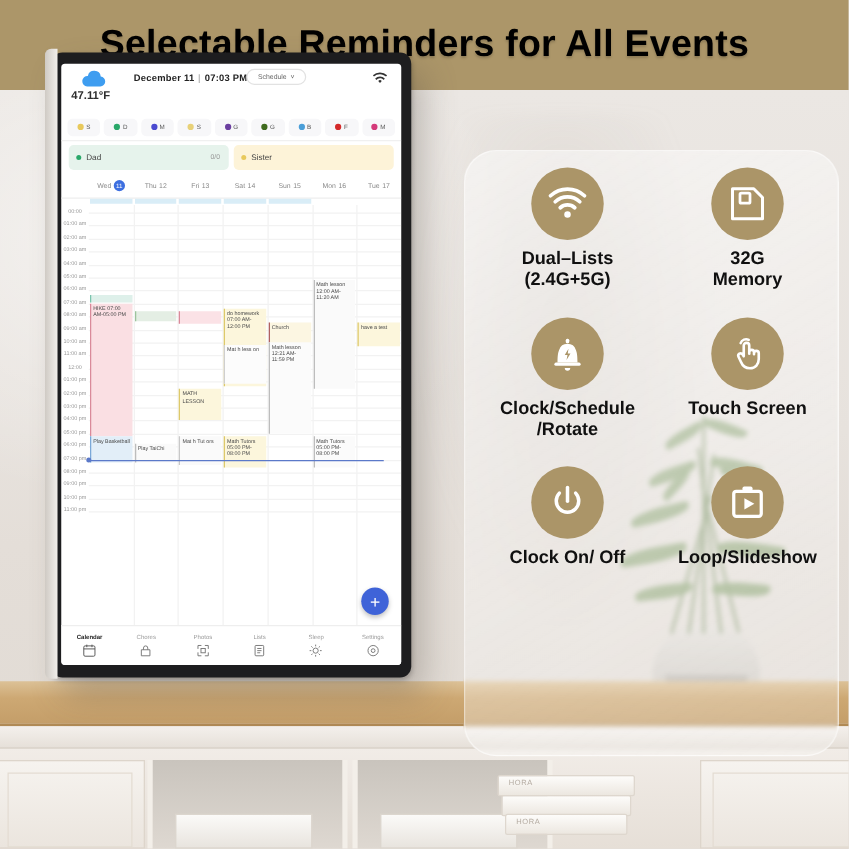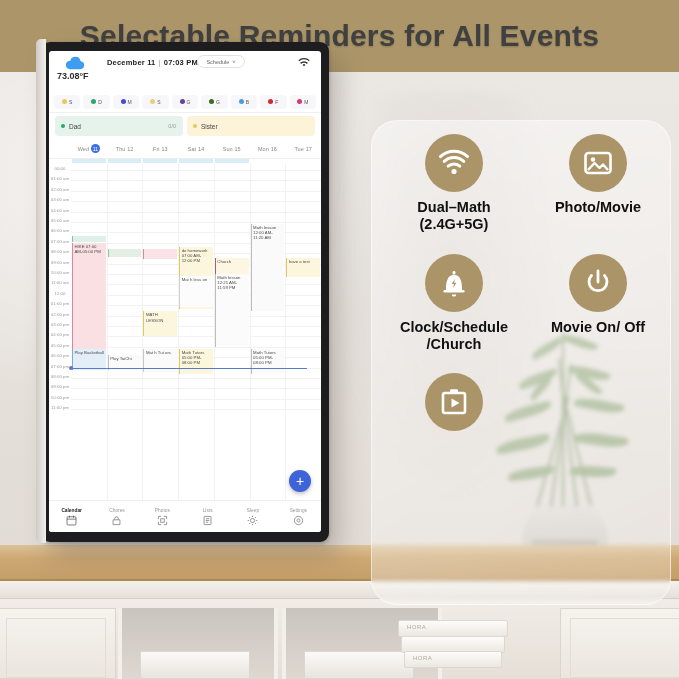--- a/index.html
+++ b/index.html
@@ -10,21 +10,21 @@
     position:relative;
   }
 
   
   .banner{
     position:absolute; left:0; top:0; width:679px; height:72px;
     background:#ac9669;
     display:flex; align-items:center; justify-content:center;
   }
   .banner-title{
-    color:#404040; font-size:30px; font-weight:bold; letter-spacing:.2px;
+    color:#000000; font-size:30px; font-weight:bold; letter-spacing:.2px;
     text-shadow:0 1px 2px rgba(0,0,0,.18);
   }
 
   
   .scene{
     position:absolute; left:0; top:72px; width:679px; height:607px;
     background:
       linear-gradient(180deg,#ebe7e3 0%,#e7e2dd 45%,#e4ded8 60%,#e0dad3 100%);
     overflow:hidden;
   }
@@ -299,21 +299,21 @@
 </div>
 
 <div class="tablet">
   <div class="tablet-edge"></div>
   <div class="screen">
 
     <div class="sc-top">
       <svg class="cloud-ico" viewBox="0 0 24 16">
         <path d="M6 15h12a4.5 4.5 0 0 0 .4-8.98A6 6 0 0 0 6.6 5.4 4.8 4.8 0 0 0 6 15z" fill="#3e9df0"></path>
       </svg>
-      <div class="temp">73.08°F</div>
+      <div class="temp">47.11°F</div>
       <div class="dt">
         <span>December 11</span><span class="sep">|</span><span>07:03 PM</span>
       </div>
       <div class="sched">
         <span>Schedule</span>
         <span>˅</span>
       </div>
       <svg class="wifi-ico" viewBox="0 0 16 12">
         <path d="M8 10.4 9.6 8.6a2.3 2.3 0 0 0-3.2 0z" fill="#333"></path>
         <path d="M8 6.2c1.3 0 2.5.5 3.4 1.4l1-1.2A6.3 6.3 0 0 0 8 4.6a6.3 6.3 0 0 0-4.4 1.8l1 1.2A4.8 4.8 0 0 1 8 6.2z" fill="#333"></path>
@@ -557,66 +557,78 @@
     <div class="feat">
       <div class="circle">
         <svg viewBox="0 0 32 32">
           <circle cx="16" cy="24.5" r="2.6" fill="#fff"></circle>
           <path d="M10.2 19.2a8.6 8.6 0 0 1 11.6 0" stroke="#fff" stroke-width="3" fill="none" stroke-linecap="round"></path>
           <path d="M6.2 14.4a14.4 14.4 0 0 1 19.6 0" stroke="#fff" stroke-width="3" fill="none" stroke-linecap="round"></path>
           <path d="M2.4 9.6a20 20 0 0 1 27.2 0" stroke="#fff" stroke-width="3" fill="none" stroke-linecap="round"></path>
         </svg>
       </div>
       <div class="cap">
-        <div>Dual–Math</div>
+        <div>Dual–Lists</div>
         <div>(2.4G+5G)</div>
       </div>
     </div>
     <div class="feat">
       <div class="circle">
         <svg viewBox="0 0 32 32">
-          <rect x="3.5" y="6" width="25" height="20" rx="3" fill="none" stroke="#fff" stroke-width="2.6"></rect>
-          <circle cx="11" cy="12.5" r="2.2" fill="#fff"></circle>
-          <path d="M6 23l6.5-7 5 5 3.5-3.5 5 5.5" stroke="#fff" stroke-width="2.4" fill="none" stroke-linejoin="round"></path>
+          <path d="M4 4h17l7 7v17H4z" fill="none" stroke="#fff" stroke-width="2.4" stroke-linejoin="round"></path>
+          <rect x="10" y="7.5" width="8" height="8" rx="1" fill="none" stroke="#fff" stroke-width="2.2"></rect>
         </svg>
       </div>
       <div class="cap">
-        <div>Photo/Movie</div>
+        <div>32G</div>
+        <div>Memory</div>
       </div>
     </div>
     <div class="feat">
       <div class="circle">
         <svg viewBox="0 0 32 32">
           <path d="M8 23c0-6 .5-8 1.3-10A7 7 0 0 1 16 8a7 7 0 0 1 6.7 5c.8 2 1.3 4 1.3 10z" fill="#fff"></path>
           <rect x="5.5" y="23" width="21" height="2.6" rx="1.3" fill="#fff"></rect>
           <rect x="14.6" y="4" width="2.8" height="3.6" rx="1.2" fill="#fff"></rect>
           <path d="M13.8 27.4h4.4a2.2 2.2 0 0 1-4.4 0z" fill="#fff"></path>
           <path d="M16.8 12l-3 5h2.2l-.8 4 3.2-5.3h-2.2z" fill="#ab9568"></path>
         </svg>
       </div>
       <div class="cap">
         <div>Clock/Schedule</div>
-        <div>/Church</div>
+        <div>/Rotate</div>
+      </div>
+    </div>
+    <div class="feat">
+      <div class="circle">
+        <svg viewBox="0 0 32 32">
+          <path d="M13 18V9.5a2.2 2.2 0 0 1 4.4 0V16m0-1.2a1.9 1.9 0 0 1 3.8 0v1.6m0-.8a1.9 1.9 0 0 1 3.8 0v4.6c0 4.2-2.6 7.4-7 7.4-3.6 0-6-2-7.2-5l-2-4.2a1.9 1.9 0 0 1 3.2-2l1 1.6" fill="none" stroke="#fff" stroke-width="2.1" stroke-linecap="round" stroke-linejoin="round"></path>
+          <path d="M10.5 7.5a4.6 4.6 0 0 1 6.5-2.6" fill="none" stroke="#fff" stroke-width="2" stroke-linecap="round"></path>
+        </svg>
+      </div>
+      <div class="cap">
+        <div>Touch Screen</div>
       </div>
     </div>
     <div class="feat">
       <div class="circle">
         <svg viewBox="0 0 32 32">
           <path d="M16 4v11" stroke="#fff" stroke-width="2.8" stroke-linecap="round"></path>
           <path d="M9.5 8.5a9 9 0 1 0 13 0" fill="none" stroke="#fff" stroke-width="2.8" stroke-linecap="round"></path>
         </svg>
       </div>
       <div class="cap">
-        <div>Movie On/ Off</div>
+        <div>Clock On/ Off</div>
       </div>
     </div>
     <div class="feat">
       <div class="circle">
         <svg viewBox="0 0 32 32">
           <rect x="5" y="7" width="22" height="20" rx="2" fill="none" stroke="#fff" stroke-width="2.6"></rect>
           <rect x="12" y="3.2" width="8" height="4.4" rx="1.4" fill="#fff"></rect>
           <path d="M13.5 12.5v9l8-4.5z" fill="#fff"></path>
         </svg>
       </div>
       <div class="cap">
+        <div>Loop/Slideshow</div>
       </div>
     </div>
   </div>
 
 </body></html>

